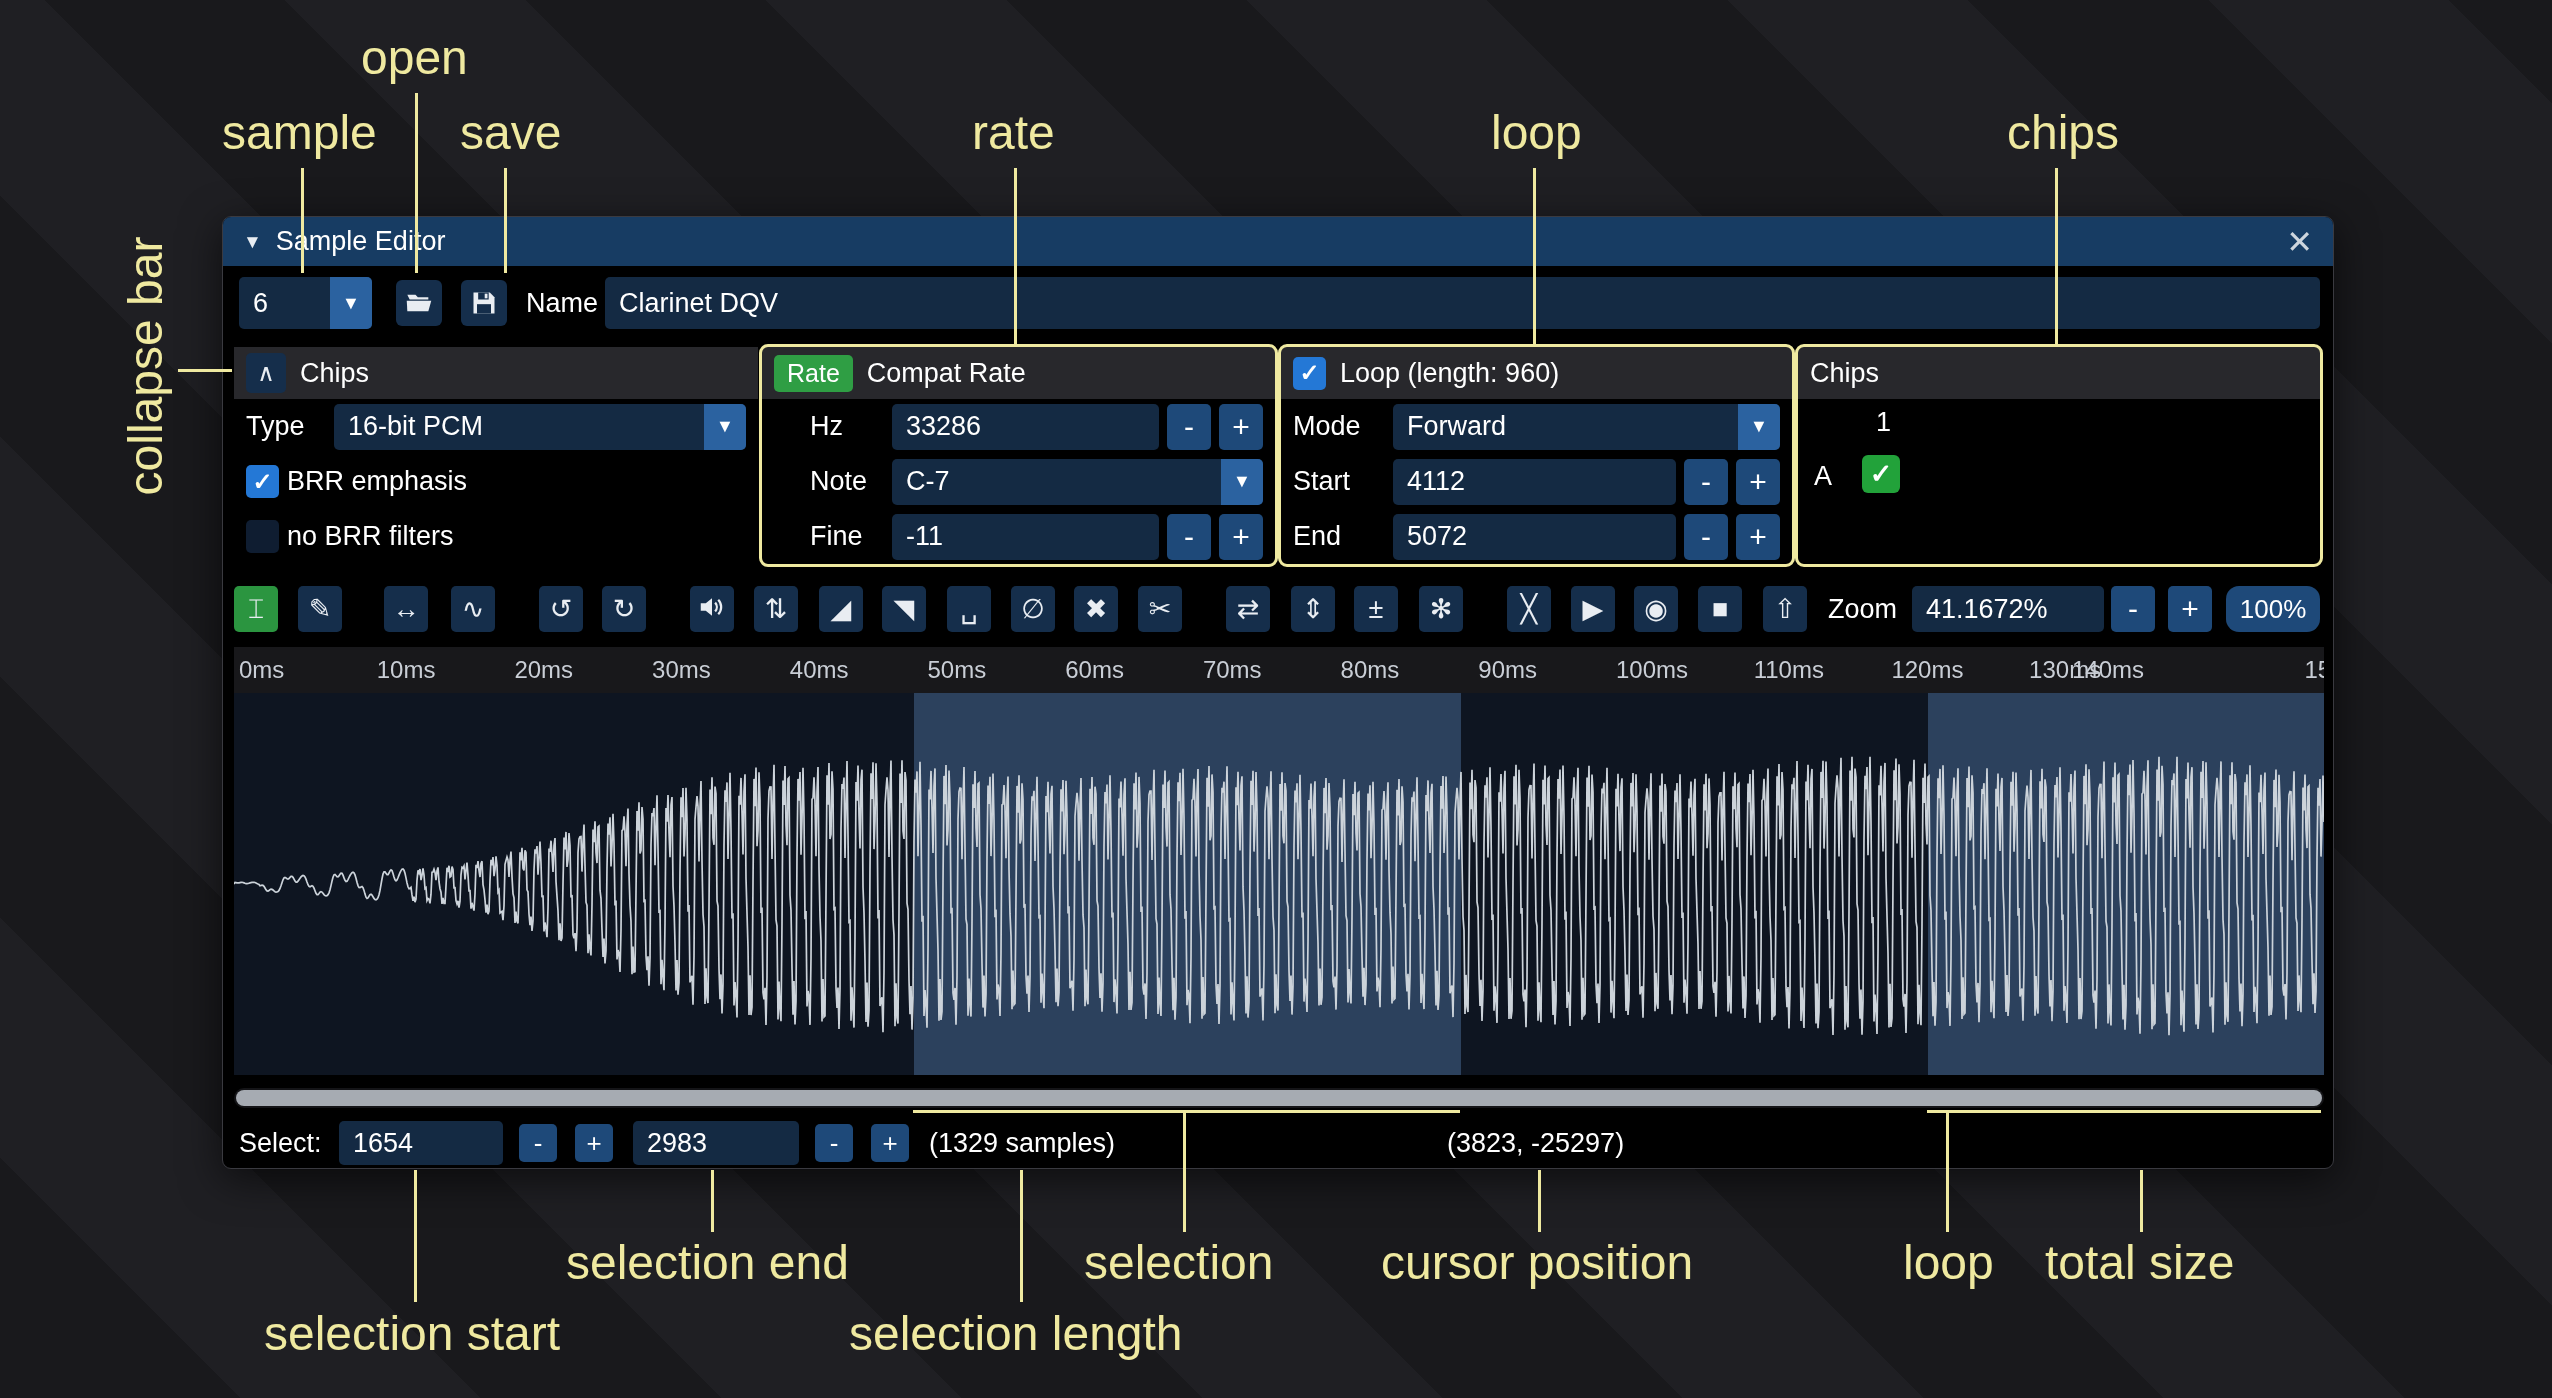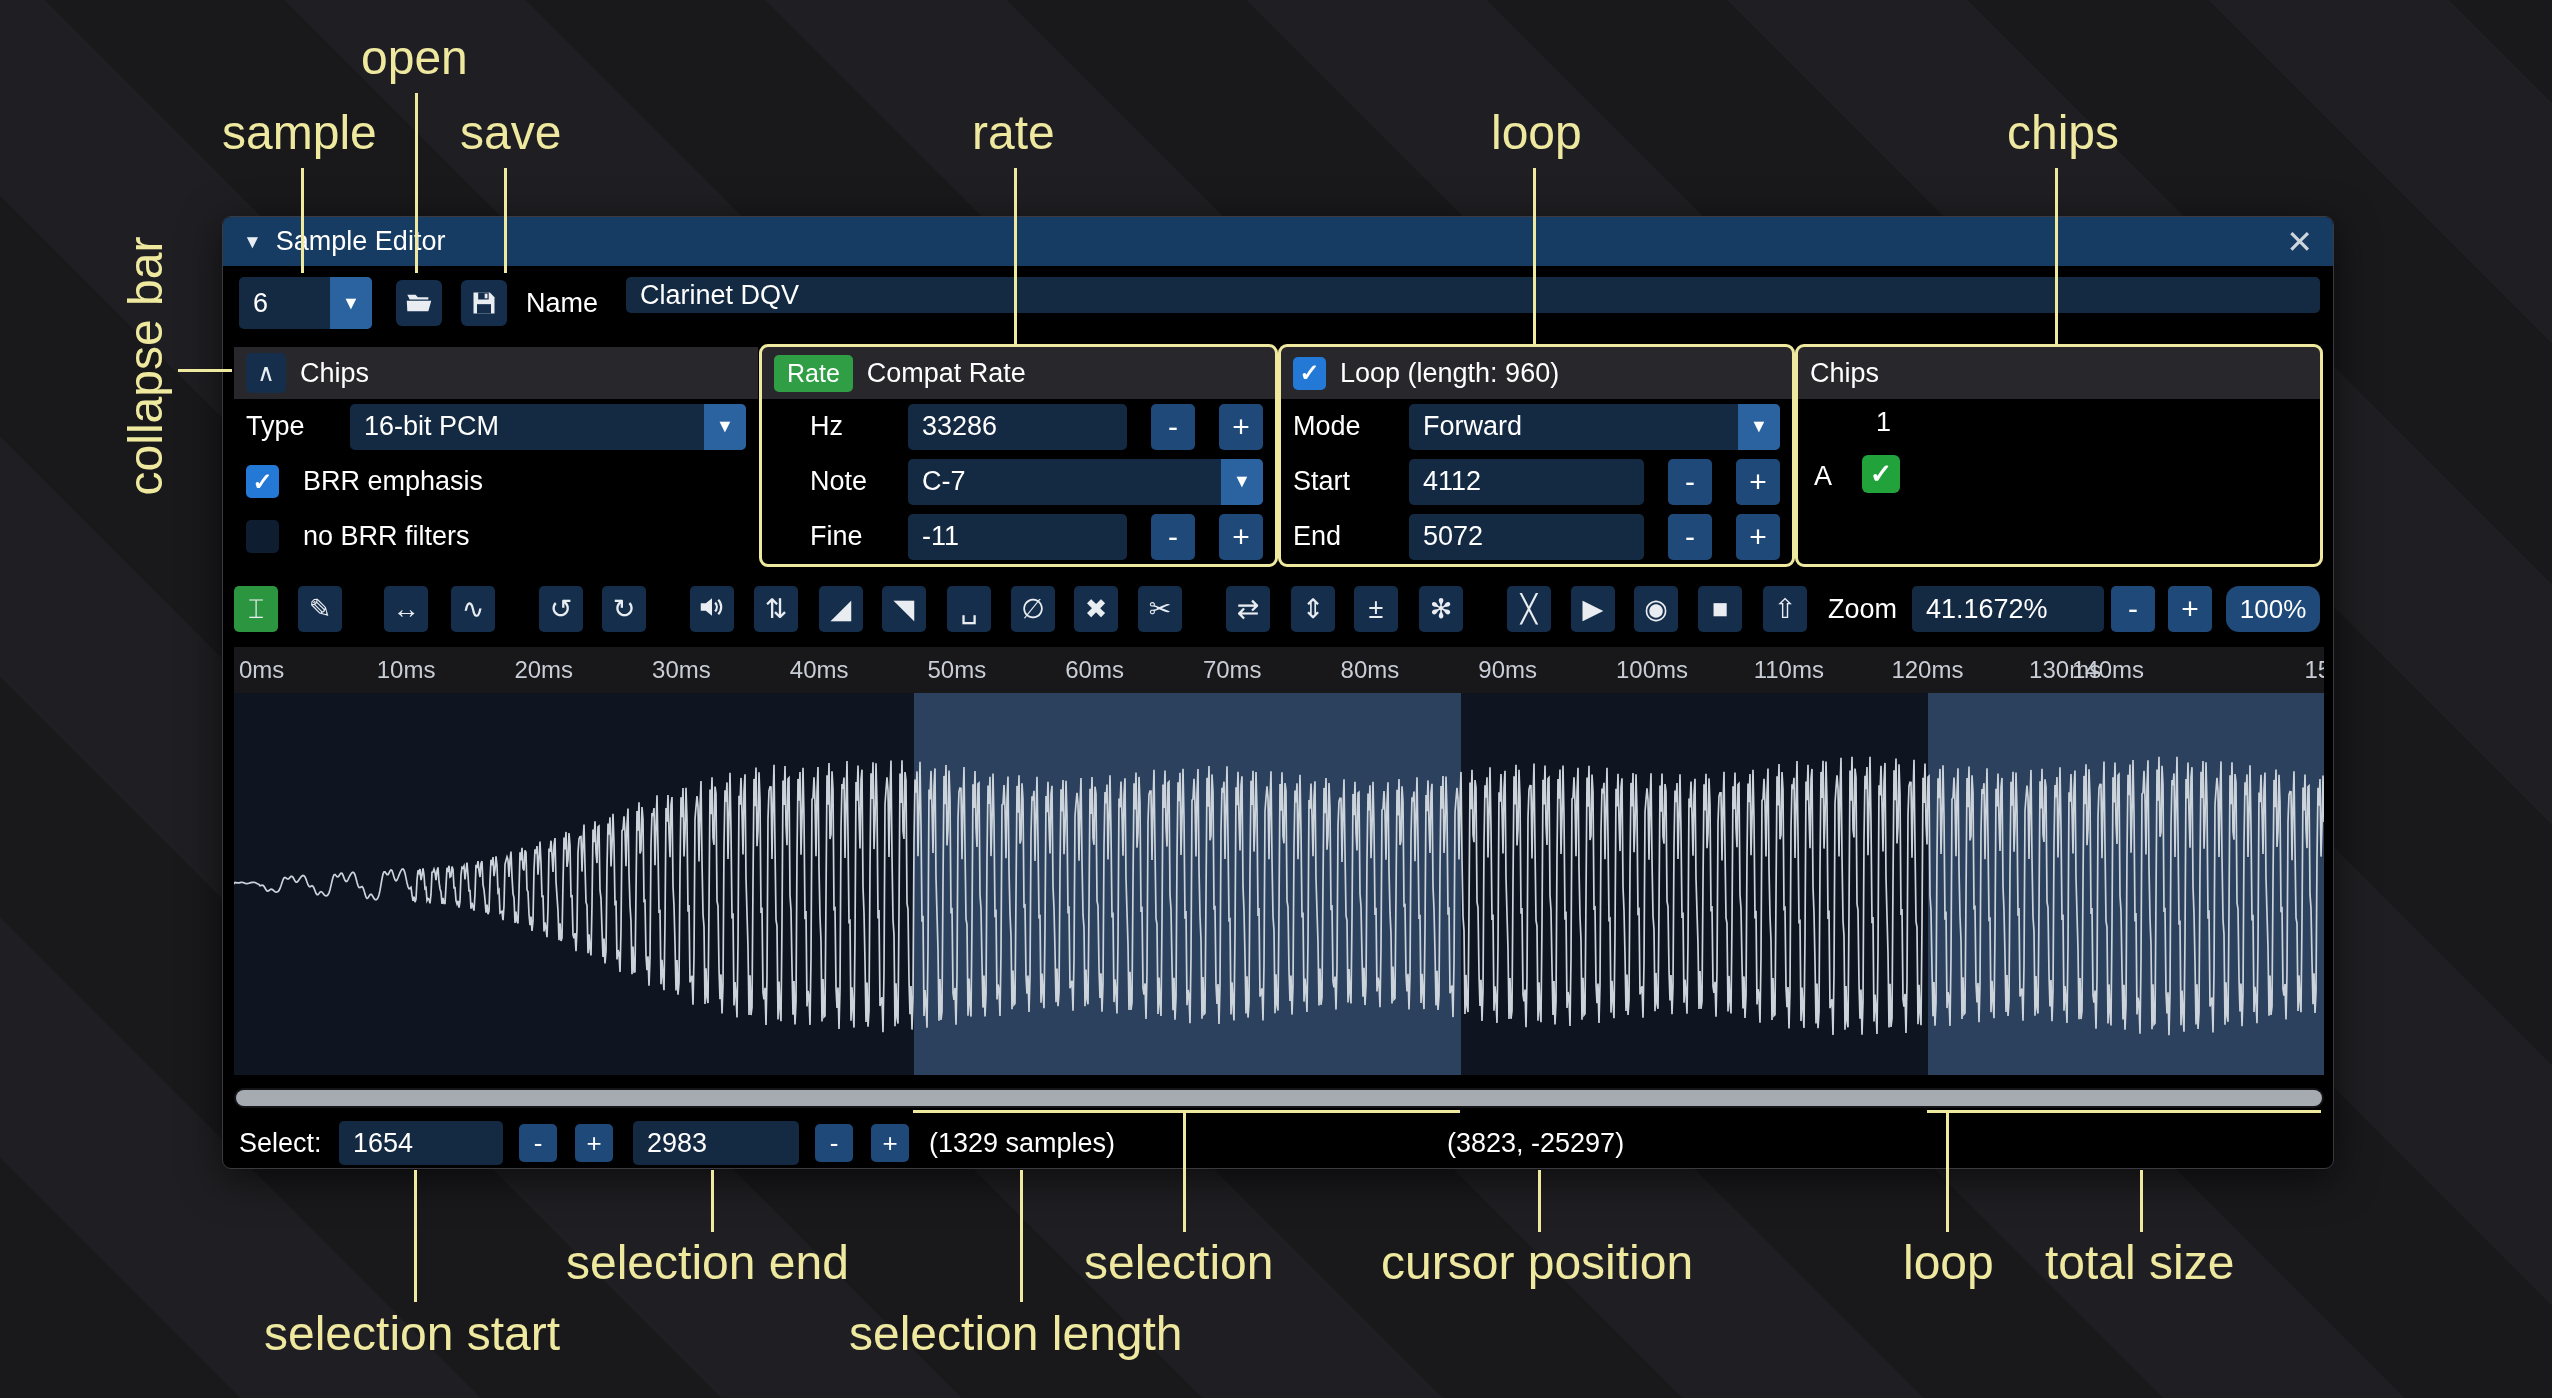--- a/index.html
+++ b/index.html
@@ -25,28 +25,28 @@
   .checkbox{width:33px;height:33px;border-radius:5px;background:#0f1d31;display:flex;align-items:center;justify-content:center;
     font-size:24px;font-weight:bold;color:#fff;flex:0 0 auto;}
   .checkbox.checked{background:#2478d6;}
   
   .row-controls{position:absolute;left:0;top:60px;right:0;height:52px;}
   .sample-combo{position:absolute;left:16px;top:0;width:133px;height:52px;}
   .icon-btn{position:absolute;top:3px;width:46px;height:46px;background:#152e4b;border-radius:6px;
     display:flex;align-items:center;justify-content:center;}
   .open-btn{left:173px;} .save-btn{left:238px;}
   .name-lbl{position:absolute;left:303px;top:0;height:52px;display:flex;align-items:center;}
-  .name-input{position:absolute;left:403px;top:0;right:13px;height:36px;text-align:center;}
+  .name-input{position:absolute;left:382px;top:0;right:13px;height:52px;text-align:center;}
   
   .section{position:absolute;top:130px;height:217px;box-sizing:border-box;}
   .outlined{outline:3px solid #efe9a0;outline-offset:0;border-radius:6px;}
   .section-header{height:52px;background:#28282c;display:flex;align-items:center;color:#fff;font-size:27px;
     padding:0 12px;gap:14px;box-sizing:border-box;}
   .section-body{height:165px;}
-  .srow{height:55px;display:flex;align-items:center;padding:0 12px;gap:24px;box-sizing:border-box;}
+  .srow{height:55px;display:flex;align-items:center;padding:0 12px;gap:8px;box-sizing:border-box;}
   .srow .input,.srow .combo{height:46px;flex:1;}
   .info-section{left:11px;width:524px;}
   .collapse-btn{width:40px;height:40px;background:#152e4b;border-radius:5px;display:flex;align-items:center;
     justify-content:center;font-size:24px;color:#e8edf2;}
   .w80{flex:0 0 80px;} .w74{flex:0 0 74px;margin-left:36px;} .w92{flex:0 0 92px;}
   .rate-section{left:539px;width:513px;}
   .badge{background:#2f9e44;color:#fff;border-radius:5px;padding:4px 13px;font-size:25px;}
   .loop-section{left:1058px;width:511px;}
   .chips-section{left:1575px;width:522px;}
   .chips-body{position:relative;}

